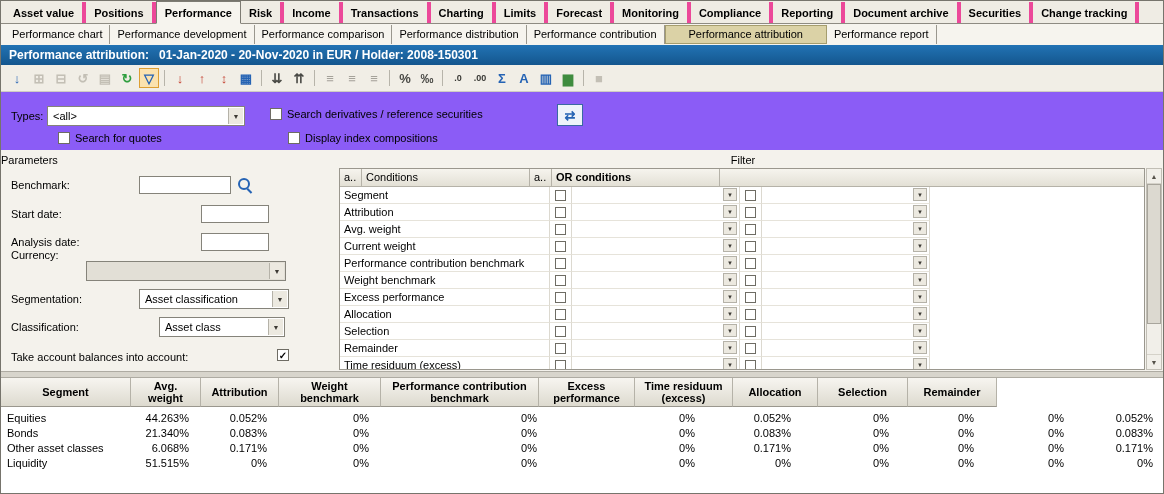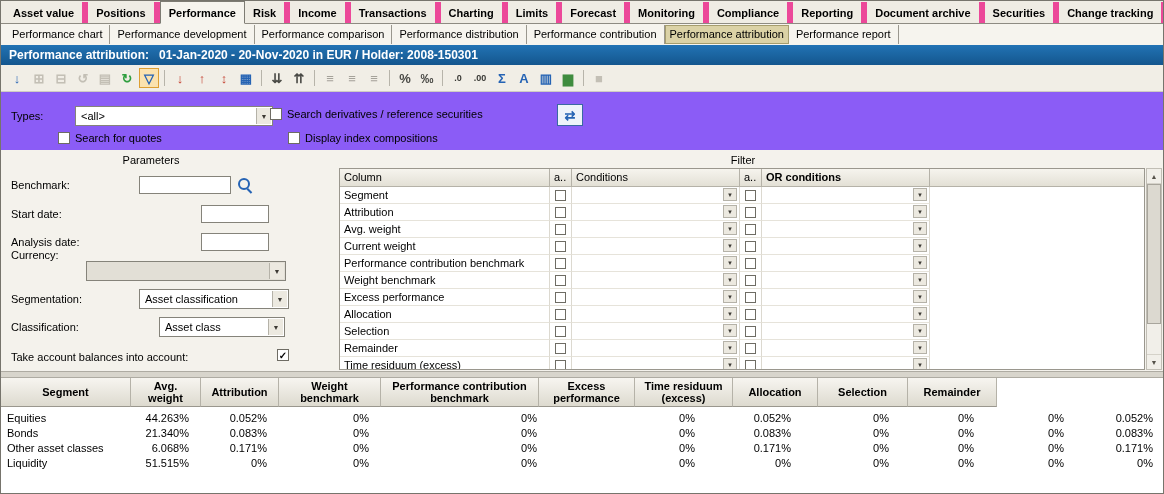--- a/index.html
+++ b/index.html
@@ -1,26 +1,26 @@
 <!DOCTYPE html>
 <html><head>
 <meta charset="utf-8">
 <style>
   *{box-sizing:border-box}
   html,body{margin:0;padding:0}
   body{font-family:"Liberation Sans",sans-serif;font-size:11px;color:#000;background:#e8e6e0}
   .app{width:1164px;height:494px;border:1px solid #76746c;background:#f4f2ec;overflow:hidden;display:flex;flex-direction:column}
 
   .main-tabs{height:23px;display:flex;align-items:flex-end;background:#efece4;border-bottom:1px solid #8e8b82;padding-left:4px}
-  .main-tabs .tab{font-weight:bold;padding:4px 8px 3px;border-right:6px solid #ec4899;cursor:default;white-space:nowrap;line-height:14px}
+  .main-tabs .tab{font-weight:bold;padding:4px 8px 3px;border-right:4px solid #ec4899;cursor:default;white-space:nowrap;line-height:14px}
   .main-tabs .tab.active{background:#f6f4ee;border:1px solid #7d7b73;border-bottom:1px solid #f6f4ee;margin-bottom:-1px;position:relative;z-index:2}
 
   .sub-tabs{height:21px;display:flex;align-items:center;background:#f6f4ee;padding-left:4px}
   .sub-tabs .tab{padding:3px 7px;border-right:1px solid #9a978e;white-space:nowrap;line-height:13px;cursor:default}
-  .sub-tabs .tab.active{background:#dbd2a6;border:1px solid #a59d6e;padding:2px 4px}
+  .sub-tabs .tab.active{background:#dbd2a6;border:1px solid #a59d6e;padding:2px 23px}
 
   .title-bar{height:20px;background:linear-gradient(180deg,#2273b4,#14568e);color:#fff;font-weight:bold;font-size:12px;line-height:20px;padding-left:8px}
   .title-text{white-space:pre}
 
   .toolbar{height:27px;background:#f1eee6;border-bottom:1px solid #cfccc3;display:flex;align-items:center;padding-left:5px}
   .ticon{width:20px;height:20px;display:flex;align-items:center;justify-content:center;font-size:13px;margin:0 1px;border:1px solid transparent;font-weight:bold;cursor:default}
   .ticon.active{background:#fbe2ae;border-color:#dd9f33}
   .tsep{width:1px;height:16px;background:#b7b4aa;margin:0 4px;align-self:center}
 
   .search-area{height:58px;position:relative;background:#8b5cf6}
@@ -29,21 +29,21 @@
   .select .arr{position:absolute;right:1px;top:1px;bottom:1px;width:15px;background:#ece9e0;border-left:1px solid #b5b2a8;display:flex;align-items:center;justify-content:center;font-size:7px;color:#3c3a34}
   .select.disabled{background:#e2dfd6}
   .cbwrap{position:absolute;display:flex;align-items:center;gap:5px}
   .cb{width:12px;height:12px;border:1px solid #6e6c64;background:#fff;display:inline-flex;align-items:center;justify-content:center;font-size:10px;flex:0 0 auto}
   .cb.checked::after{content:"✓";font-weight:bold}
   .sync-btn{position:absolute;width:26px;height:22px;border:1px solid #3a69a2;background:#eef3fa;color:#2563b4;font-size:13px;display:flex;align-items:center;justify-content:center;font-weight:bold}
   .input{position:absolute;height:18px;border:1px solid #85837a;background:#fff;font-family:"Liberation Sans",sans-serif;font-size:11px;padding:0 3px}
 
   .middle{height:221px;display:flex;background:#f4f2ec}
   .params-panel{width:338px;position:relative;flex:0 0 auto}
-  .params-title{position:absolute;top:4px;left:0;width:300px;text-align:center}
+  .params-title{position:absolute;top:4px;left:0;width:300px;}
   .prow-label{position:absolute;left:10px;line-height:13px}
   .lens{position:absolute;width:16px;height:16px}
   .lens::before{content:"";position:absolute;left:1px;top:1px;width:8px;height:8px;border:2px solid #2563b4;border-radius:50%}
   .lens::after{content:"";position:absolute;left:11px;top:11px;width:6px;height:2px;background:#2563b4;transform:rotate(45deg);transform-origin:0 0}
   .abscb{position:absolute}
 
   .filter-panel{flex:1;position:relative}
   .filter-title{position:absolute;top:4px;left:0;right:16px;text-align:center}
   .filter-table{position:absolute;left:0;top:18px;right:18px;bottom:1px;background:#fff;border:1px solid #9a978e;overflow:hidden}
   .fhrow{display:flex;height:18px;background:linear-gradient(180deg,#f6f4ee,#e2dfd4)}
@@ -137,21 +137,21 @@
       <span class="ticon" style="color: rgb(37, 99, 180);">Σ</span>
       <span class="ticon" style="color: rgb(37, 99, 180);">A</span>
       <span class="ticon" style="color: rgb(37, 99, 180);">▥</span>
       <span class="ticon" style="color: rgb(63, 140, 63);">▆</span>
       <span class="tsep"></span>
       <span class="ticon disabled" style="color: rgb(195, 191, 181);">■</span>
     </div>
 
   <div class="search-area">
     <span class="flabel" style="left:10px;top:18px">Types:</span>
-    <div class="select" style="left:74px;top:14px;width:198px">
+    <div class="select" style="left:46px;top:14px;width:198px">
       <span>&lt;all&gt;</span>
       <span class="arr">▼</span>
     </div>
     <div class="cbwrap" style="left:269px;top:16px">
       <span class="cb"></span>
       <span>Search derivatives / reference securities</span>
     </div>
     <div class="sync-btn" style="left:556px;top:12px">
       <span>⇄</span>
     </div>
@@ -199,21 +199,20 @@
       </div>
 
       <span class="prow-label" style="top:201px">Take account balances into account:</span>
       <span class="cb checked abscb" style="left:276px;top:199px"></span>
     </div>
 
     <div class="filter-panel">
       <div class="filter-title">Filter</div>
       <div class="filter-table">
         <div class="fhrow">
-            <div class="fhcell" style="width: 210px;">Column</div>
             <div class="fhcell" style="width: 22px;">a..</div>
             <div class="fhcell" style="width: 168px;">Conditions</div>
             <div class="fhcell" style="width: 22px;">a..</div>
             <div class="fhcell" style="width: 168px; font-weight: bold;">OR conditions</div>
             <div class="fhcell filler"></div>
           </div>
         <div>
             <div class="frow">
               <div class="fcell fname" style="width: 210px;">Segment</div>
               <div class="fcell fcb" style="width: 22px;">

